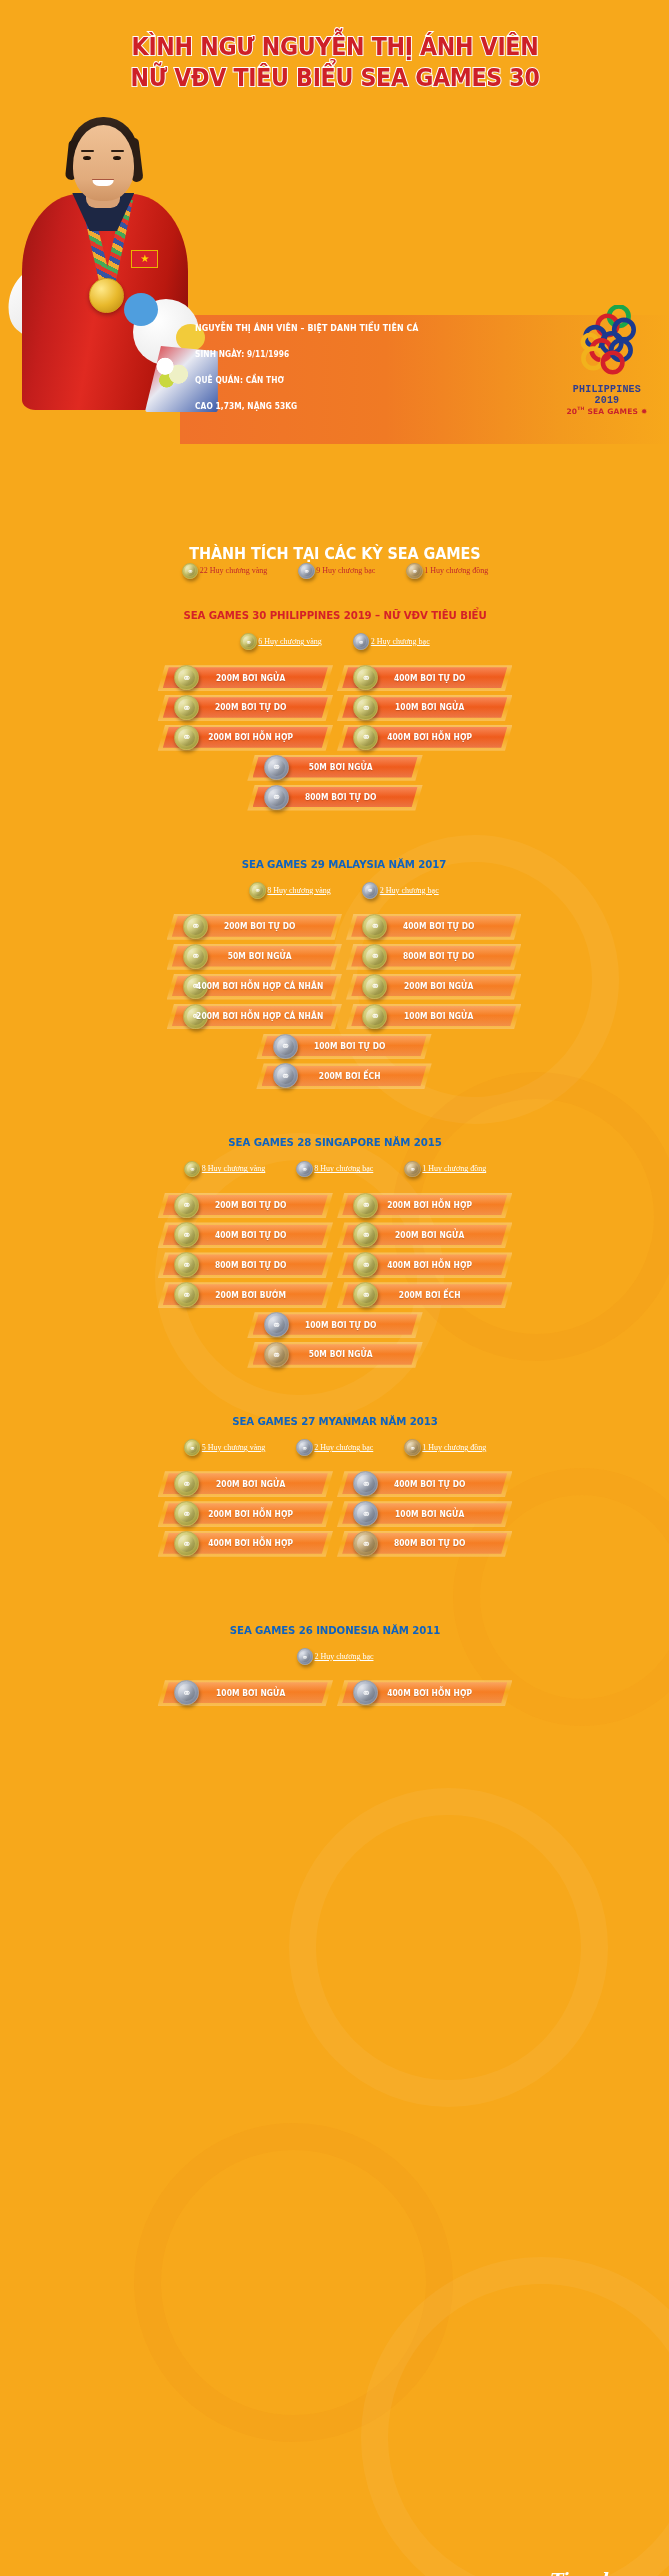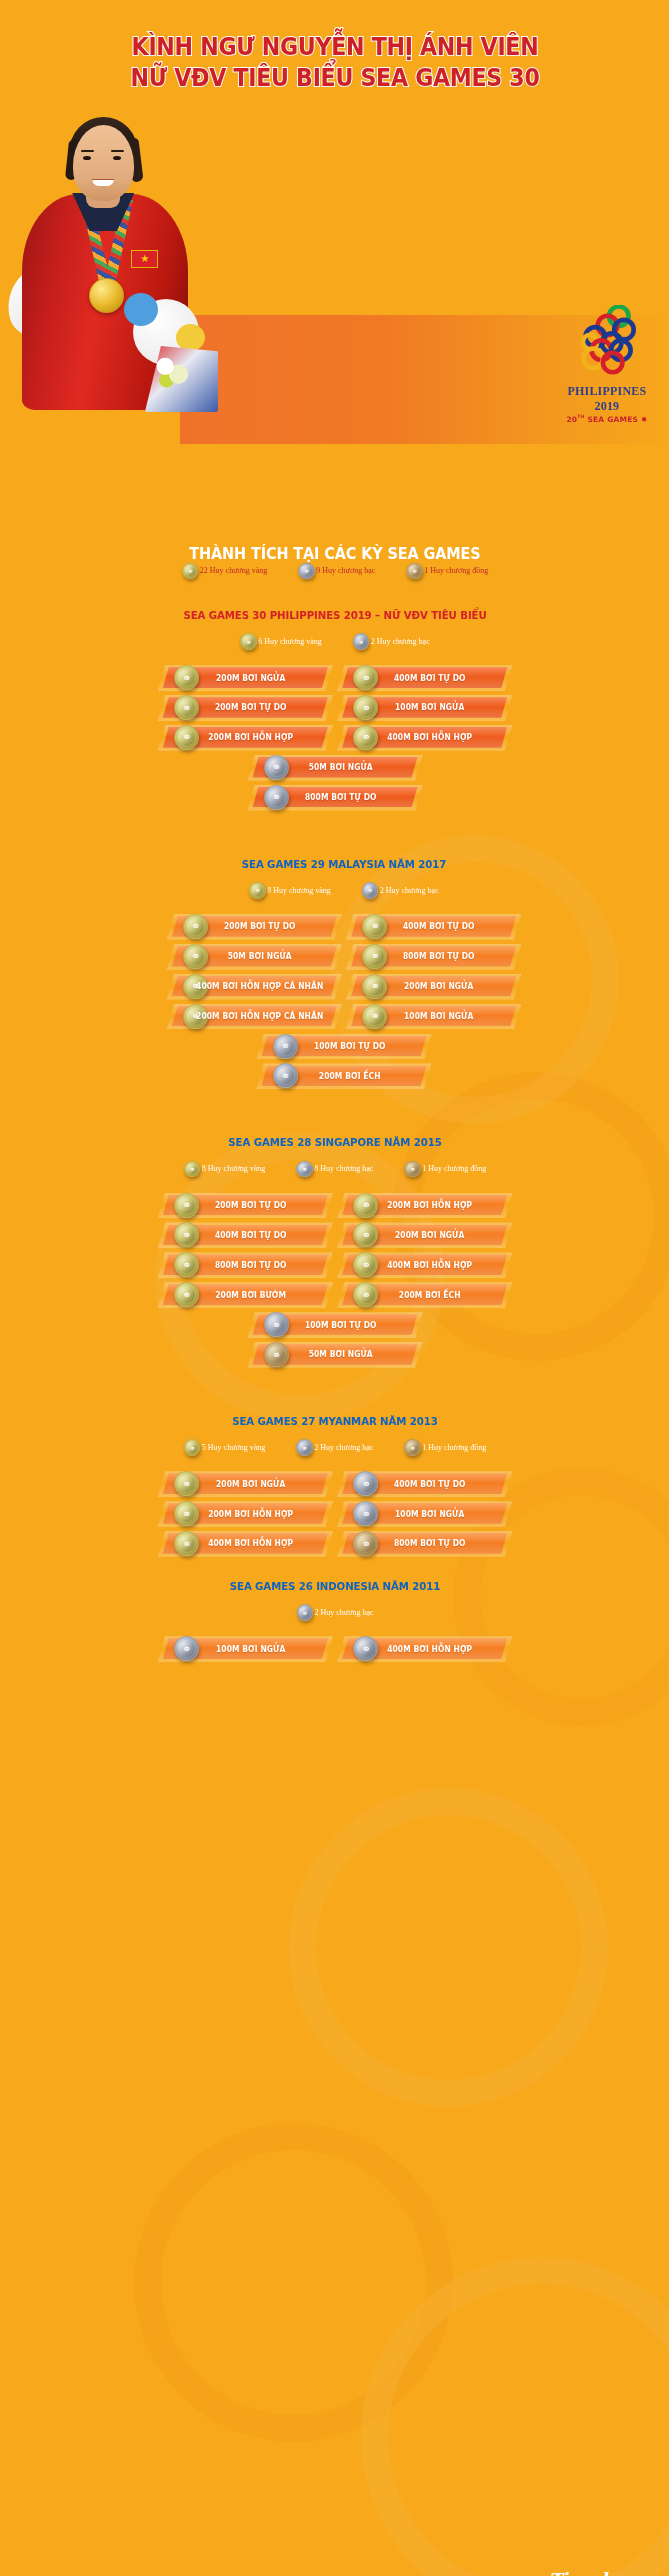--- a/index.html
+++ b/index.html
@@ -134,42 +134,42 @@
     position:absolute; left:195px; top:323px; z-index:7;
     color:#fff; font-family:"DejaVu Sans", sans-serif; font-weight:bold;
     letter-spacing:0.1px;
   }
   .info-list li{ list-style:none; font-size:8px; margin-bottom:17px; transform:scaleX(.93); transform-origin:left;}
   .info-list li:first-child{ font-size:8.5px; }
 
   
   .sg-logo{ position:absolute; right:19.6px; top:305px; width:87px; z-index:7; text-align:center;}
   .sg-logo svg{ display:block; margin:0 auto;}
-  .sg-logo .ph{ color:#2f3d8f; font-weight:bold; font-size:12px; letter-spacing:0.2px; margin-top:2.1px; font-family:Liberation Serif, serif;}
+  .sg-logo .ph{ color:#2f3d8f; font-weight:bold; font-size:10px; letter-spacing:0.2px; margin-top:2.1px; font-family:Liberation Mono, monospace;}
   .sg-logo .sg{ color:#c8232c; font-weight:bold; font-size:7.5px; letter-spacing:0.2px; font-family:"DejaVu Sans",sans-serif;}
   .sg-logo .sg sup{ font-size:4.6px; }
 
   
   .section{ position:relative; z-index:5; }
   .sec-title{
     text-align:center; font-family:"DejaVu Sans",sans-serif;
     font-weight:bold; letter-spacing:-0.1px; transform:scaleX(.9);
   }
   .sec-title.main { color:#ffffff; font-size:16px; }
   .sec-title.red  { color:#D42128; font-size:11.3px; }
   .sec-title.blue { color:#0E63C0; font-size:11.3px; }
 
   .summary{
     display:flex; justify-content:center; align-items:center; gap:0;
     font-family:"Liberation Serif", serif;
   }
   .summary .item{ display:flex; align-items:center; }
   .summary .lbl{ font-size:8px; margin-left:1.5px; white-space:nowrap;}
   .summary .lbl.gold  { color:#C0262C; }
-  .summary .lbl.white { color:#ffffff; }
+  .summary .lbl.white { color:#ffffff;text-decoration:underline; }
 
   
   .coin{ position:relative; flex:0 0 auto; border-radius:50%;
          box-shadow:1px 2.6px 3.6px rgba(0,0,0,.32); display:inline-block;}
   .coin i{
     position:absolute; inset:13%; border-radius:50%;
     background:linear-gradient(125deg,rgba(255,255,255,.55) 0%,rgba(255,255,255,.08) 38%,rgba(0,0,0,.14) 70%);
   }
   .coin b{
     position:absolute; left:50%; top:50%; transform:translate(-50%,-50%);
@@ -256,20 +256,26 @@
     <div class="eye r"></div>
     <div class="mouth"></div>
     <div class="flag">★</div>
     <div class="gold-medal"></div>
     <div class="plush2"></div>
     <div class="bouquet"></div>
   </div>
 
   <div class="info-panel"></div>
 
+  <ul class="info-list">
+    <li>NGUYỄN THỊ ÁNH VIÊN – BIỆT DANH TIỂU TIÊN CÁ</li>
+    <li>SINH NGÀY: 9/11/1996</li>
+    <li>QUÊ QUÁN: CẦN THƠ</li>
+    <li>CAO 1,73M, NẶNG 53KG</li>
+  </ul>
 
   <div class="sg-logo">
     <svg width="87" height="77" viewBox="0 0 168 150">
       <g fill="none" stroke-width="9">
         <circle cx="108" cy="22" r="19" stroke="#1aa64b"></circle>
         <circle cx="86" cy="40" r="19" stroke="#d4202a"></circle>
         <circle cx="118" cy="48" r="19" stroke="#1b3a8f"></circle>
         <circle cx="62" cy="62" r="19" stroke="#1b3a8f"></circle>
         <circle cx="94" cy="74" r="19" stroke="#1b3a8f"></circle>
         <circle cx="52" cy="72" r="14" stroke="#f2b21c"></circle>
@@ -752,21 +758,21 @@
             <div class="glow"></div>
             <span class="coin bronze" style="width: 25px; height: 25px; font-size: 25px;">
               <i></i>
               <b>⚭</b>
             </span>
             <div class="label">800M BƠI TỰ DO</div>
           </div>
         </div>
       </div>
     </div>
-    <div class="section" style="margin-top: 17px;">
+    <div class="section" style="margin-top: 61px;">
       <h3 class="sec-title blue">SEA GAMES 26 INDONESIA NĂM 2011</h3>
       <div class="summary" style="margin-top: 11.3px;">
         <div class="item" style="margin: 0px 15.5px;">
           <span class="coin silver" style="width: 16.5px; height: 16.5px; font-size: 16.5px;">
             <i></i>
             <b>⚭</b>
           </span>
           <span class="lbl white">2 Huy chương bạc</span>
         </div>
       </div>

